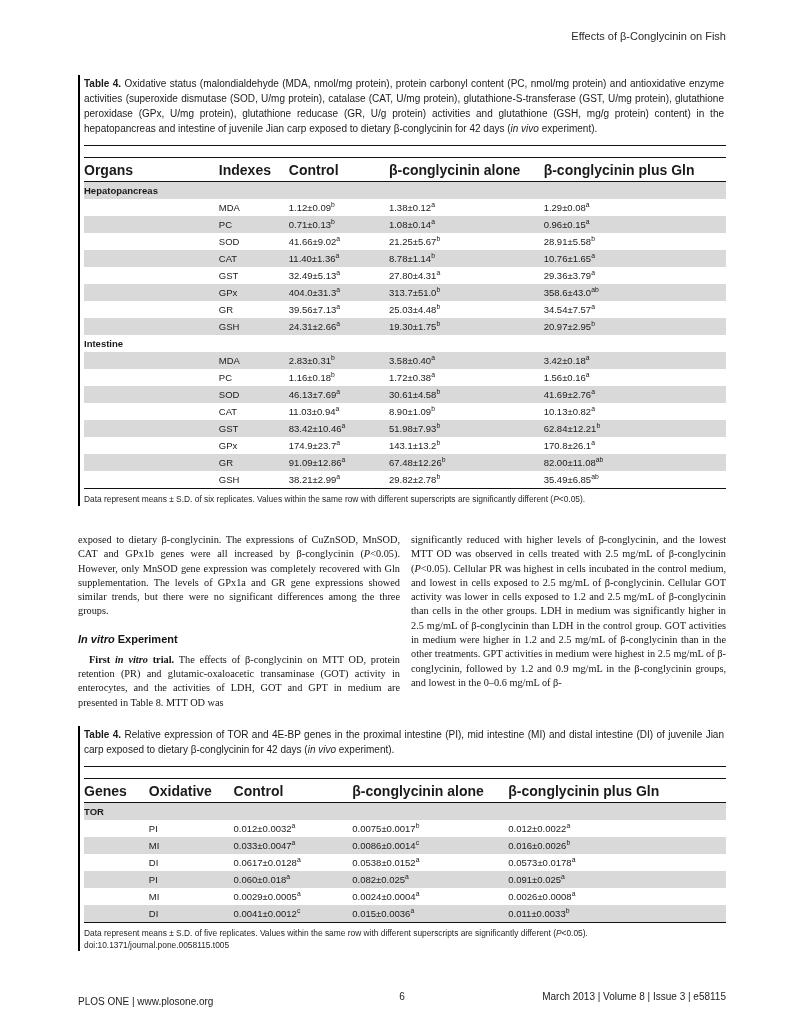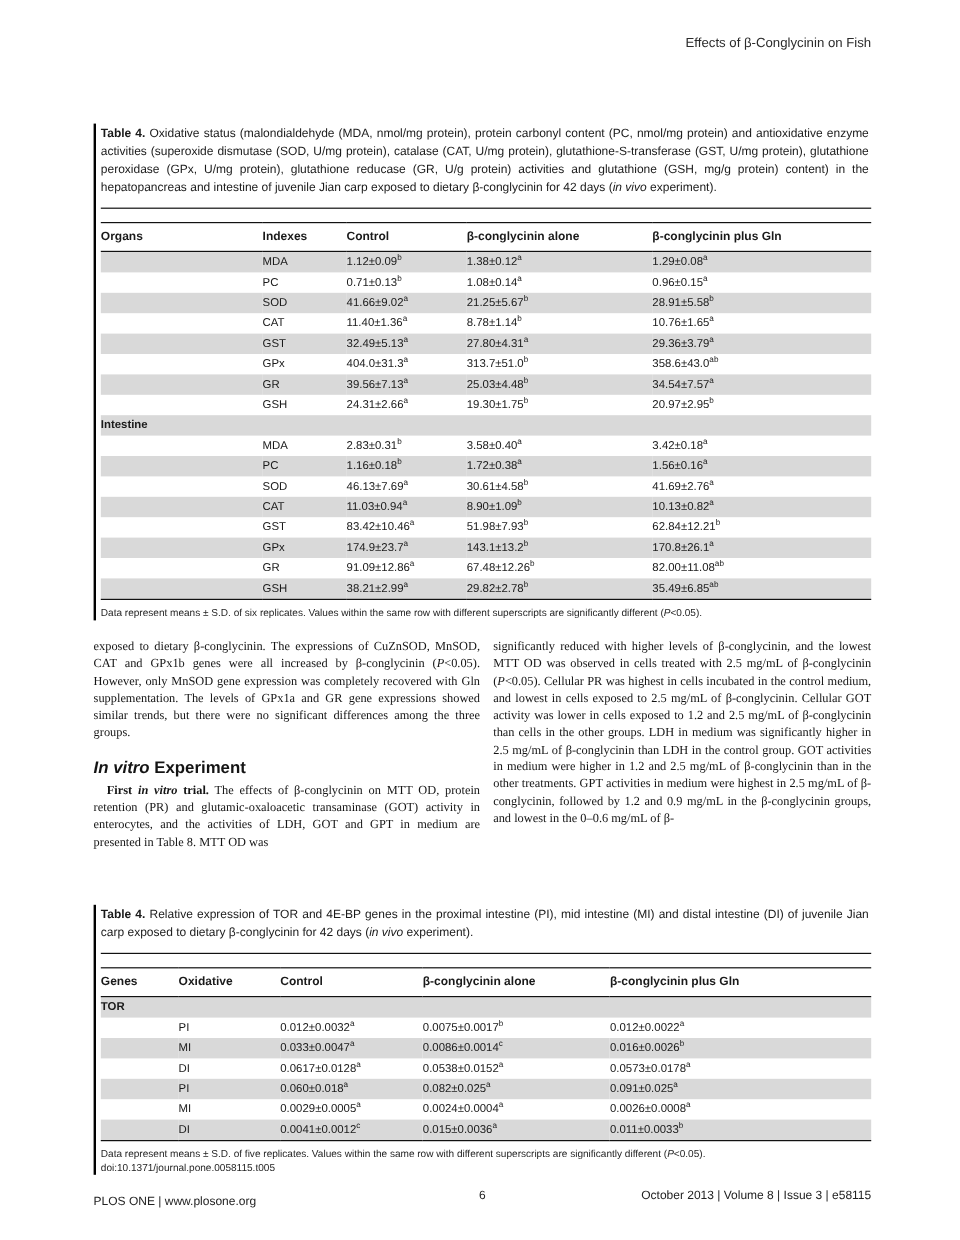--- a/index.html
+++ b/index.html
@@ -4,41 +4,41 @@
 <style>
   html,body{margin:0;padding:0;}
   body{
     width:800px;height:1033px;position:relative;background:#ffffff;
     font-family:"Liberation Sans",sans-serif;color:#1a1a1a;overflow:hidden;
   }
   .running-head{position:absolute;top:30px;right:74px;font-size:11px;color:#2b2b2b;}
 
   
   .tblock{position:absolute;left:78px;width:648px;border-left:2px solid #000;
-          padding-left:4px;box-sizing:border-box;margin-top:28px;}
+          padding-left:4px;box-sizing:border-box;}
   .tbl-caption{font-size:10px;line-height:15px;text-align:justify;
                padding:1px 2px 9px 0;border-bottom:1.3px solid #111;}
   table.tbl{width:100%;border-collapse:collapse;margin-top:11px;border-top:1.3px solid #111;}
-  .tbl th{text-align:left;font-size:10px;font-weight:bold;height:23px;
+  .tbl th{text-align:left;font-size:14px;font-weight:bold;height:23px;
           vertical-align:middle;border-bottom:1.3px solid #111;padding:0;}
   .tbl td{font-size:9.5px;height:17px;padding:0;vertical-align:middle;}
   .tbl td.section{font-weight:bold;}
   .tbl tbody{border-bottom:1.5px solid #111;}
   .tbl tbody tr:nth-child(odd){background:#d9d9d9;}
   .tbl sup{font-size:6.8px;line-height:0;vertical-align:super;}
   .footnote{font-size:8.4px;line-height:11.5px;color:#1f1f1f;}
   .footnote.first{padding-top:5px;}
 
   
   .bodycol{position:absolute;top:533px;font-family:"Liberation Serif",serif;
            font-size:10.3px;line-height:14.3px;text-align:justify;color:#141414;}
   #col-left{left:78px;width:322px;}
   #col-right{left:411px;width:315px;}
   .bodycol p{margin:0;}
-  .invitro-head{font-family:"Liberation Sans",sans-serif;font-size:14px;
+  .invitro-head{font-family:"Liberation Sans",sans-serif;font-size:11px;
                 line-height:15px;margin:13px 0 6px 0;text-align:left;}
   .indent{text-indent:11px;}
 
   
   .footer{position:absolute;left:78px;right:74px;top:991px;height:14px;font-size:10px;color:#222;}
   .footer .f-left{position:absolute;left:0;top:5px;}
   .footer .f-center{position:absolute;left:0;right:0;top:0;text-align:center;}
   .footer .f-right{position:absolute;right:0;top:0;}
 </style>
 </head>
@@ -60,20 +60,23 @@
       <tr>
         <th>Organs</th>
         <th>Indexes</th>
         <th>Control</th>
         <th>β-conglycinin alone</th>
         <th>β-conglycinin plus Gln</th>
       </tr>
     </thead>
     <tbody>
         <tr>
+          <td colspan="5" class="section">Hepatopancreas</td>
+        </tr>
+        <tr>
           <td></td>
           <td>MDA</td>
           <td>1.12±0.09<sup>b</sup></td>
           <td>1.38±0.12<sup>a</sup></td>
           <td>1.29±0.08<sup>a</sup></td>
         </tr>
         <tr>
           <td></td>
           <td>PC</td>
           <td>0.71±0.13<sup>b</sup></td>
@@ -262,14 +265,14 @@
         </tr>
       </tbody>
   </table>
   <div class="footnote first"><span>Data represent means ± S.D. of five replicates. Values within the same row with different superscripts are significantly different (</span><span style="font-style: italic;">P</span><span>&lt;0.05).</span></div>
   <div class="footnote">doi:10.1371/journal.pone.0058115.t005</div>
 </section>
 
 <div class="footer">
   <span class="f-left">PLOS ONE | www.plosone.org</span>
   <span class="f-center">6</span>
-  <span class="f-right">October 2013 | Volume 8 | Issue 3 | e58115</span>
+  <span class="f-right">March 2013 | Volume 8 | Issue 3 | e58115</span>
 </div>
 
 </body></html>

